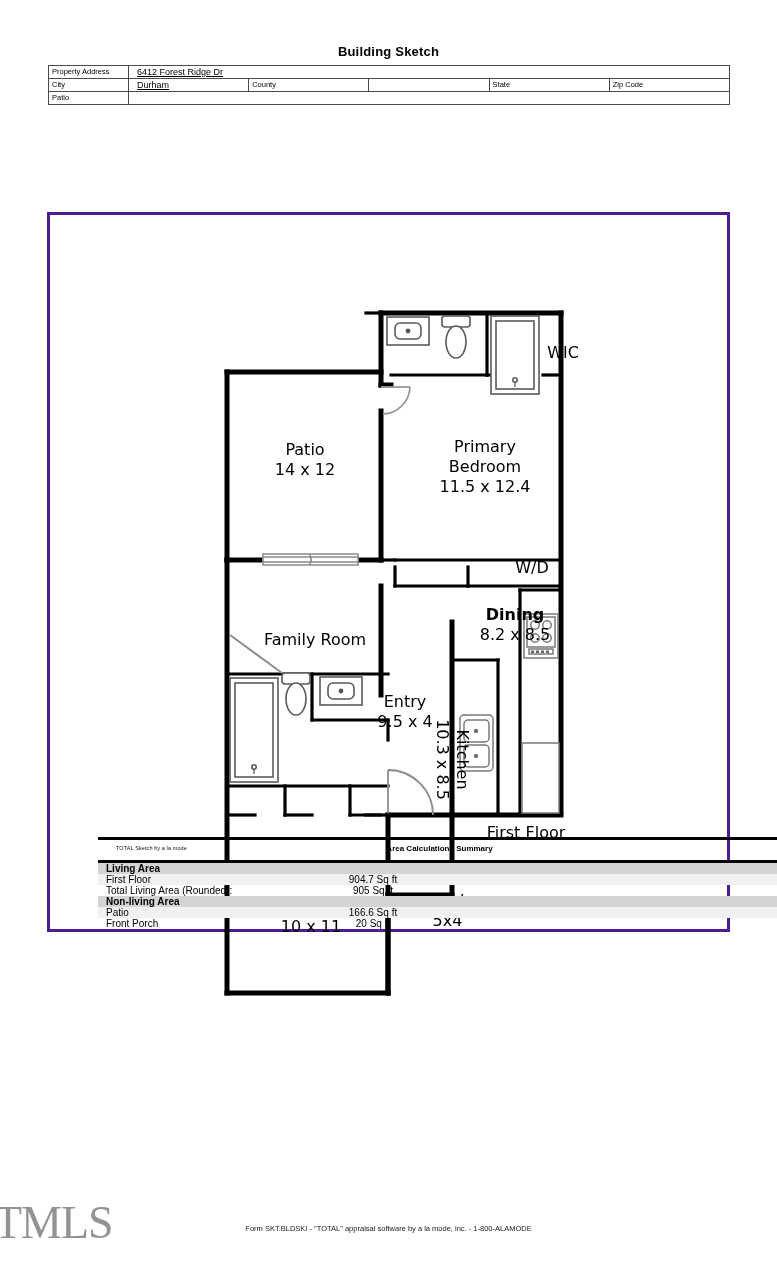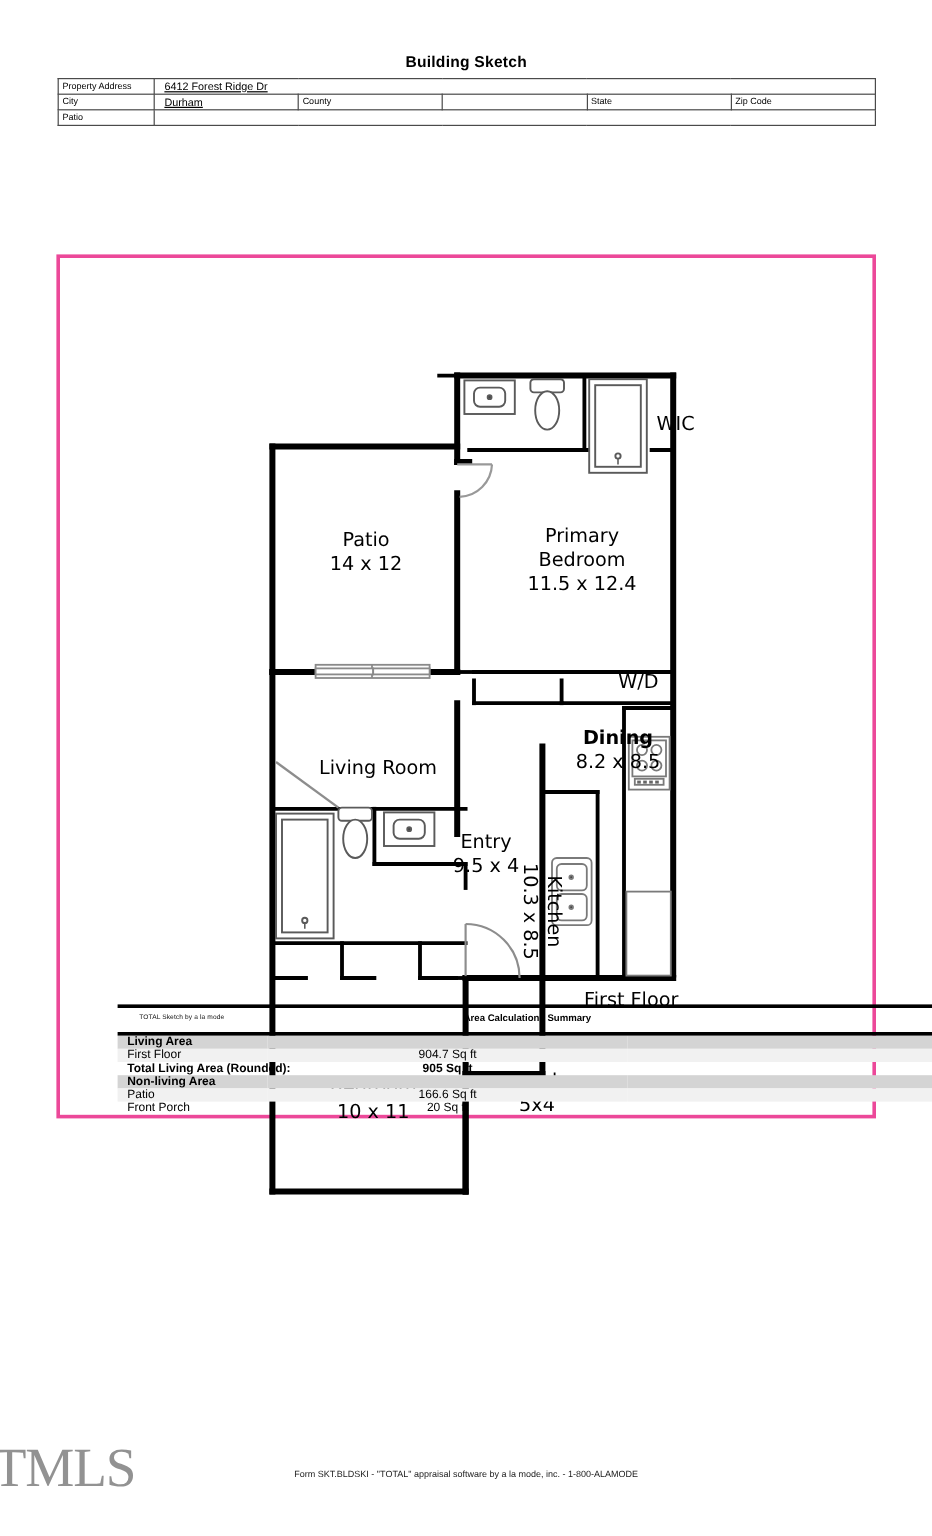--- a/index.html
+++ b/index.html
@@ -54,21 +54,21 @@
   }
   .lbl { width: 76px; }
 
   
   .sketch-frame {
     position: absolute;
     left: 47px;
     top: 212px;
     width: 683px;
     height: 720px;
-    border: 3px solid #ec4899;
+    border: 3px solid #4c1d95;
     box-sizing: border-box;
     background: #fff;
   }
 
   
   .plan {
     position: absolute;
     left: 0;
     top: 0;
     width: 683px;
@@ -135,21 +135,21 @@
     line-height: 11px;
     padding: 0 0 0 8px;
     vertical-align: middle;
     white-space: nowrap;
   }
   .calc-table tr.section td {
     background: #d4d4d4;
     font-weight: bold;
   }
   .calc-table tr.shade td { background: #f1f1f1; }
-  .calc-table tr.total td { font-weight: bold; }
+  .calc-table tr.total td { font-weight: normal; }
   .calc-table td.amount {
     padding-left: 0;
     width: 300px;
     text-align: center;
   }
   .calc-table td.rest { width: 250px; }
 
   
   .footer-form {
     position: absolute;
@@ -386,21 +386,21 @@
     <div class="rlabel" style="left:350px; top:262px; width:170px;">11.5 x 12.4</div>
 
     <div class="rlabel" style="left:185px; top:225px; width:140px;">Patio</div>
     <div class="rlabel" style="left:185px; top:245px; width:140px;">14 x 12</div>
 
     <div class="rlabel" style="left:442px; top:343px; width:80px;">W/D</div>
 
     <div class="rlabel" style="left:395px; top:390px; width:140px;font-weight:bold;">Dining</div>
     <div class="rlabel" style="left:395px; top:410px; width:140px;">8.2 x 8.5</div>
 
-    <div class="rlabel" style="left:150px; top:415px; width:230px;">Living Room</div>
+    <div class="rlabel" style="left:150px; top:415px; width:230px;">Family Room</div>
 
     <div class="rlabel" style="left:295px; top:477px; width:120px;">Entry</div>
     <div class="rlabel" style="left:295px; top:497px; width:120px;">9.5 x 4</div>
 
     <div class="rlabel vert" style="left:412px; top:535px; width:150px; margin-left:-75px;">Kitchen</div>
     <div class="rlabel vert" style="left:392px; top:535px; width:150px; margin-left:-75px;">10.3 x 8.5</div>
 
     <div class="rlabel" style="left:196px; top:682px; width:130px;">Bedroom</div>
     <div class="rlabel" style="left:196px; top:702px; width:130px;">10 x 11</div>
 

